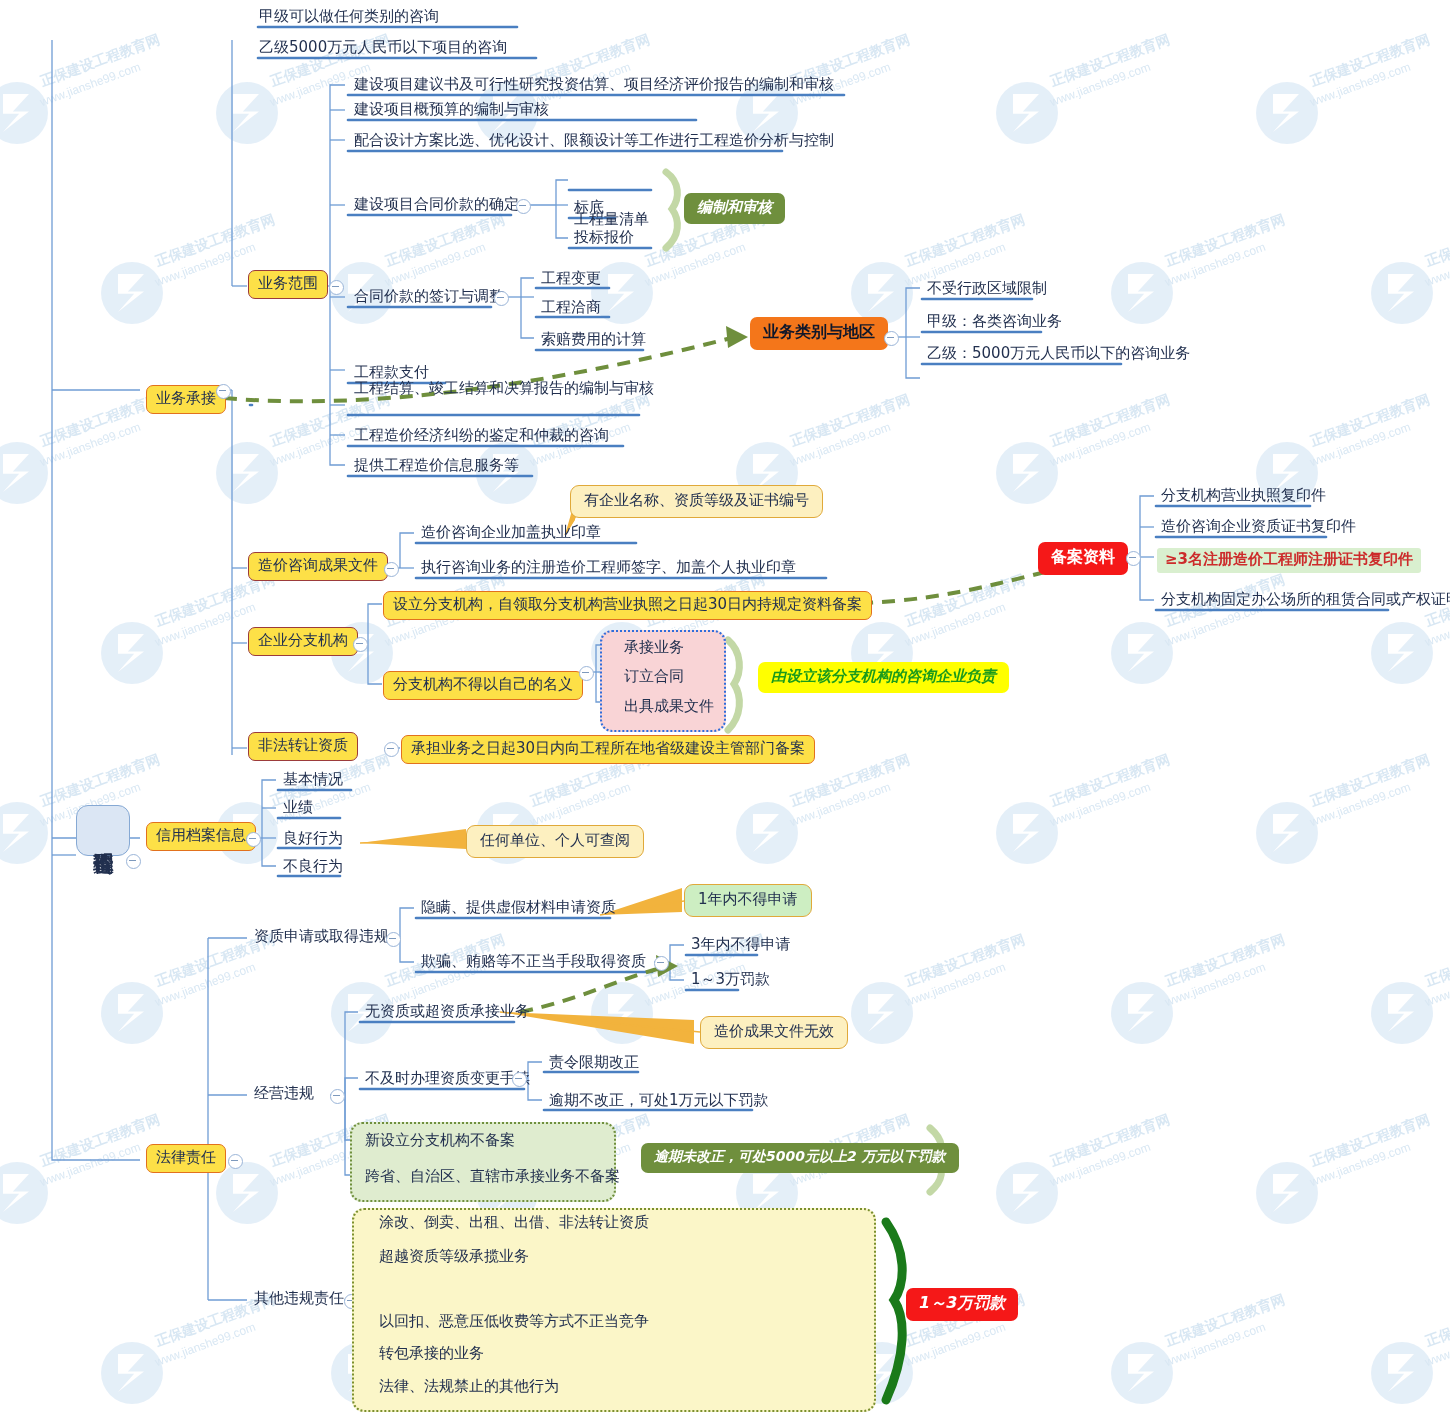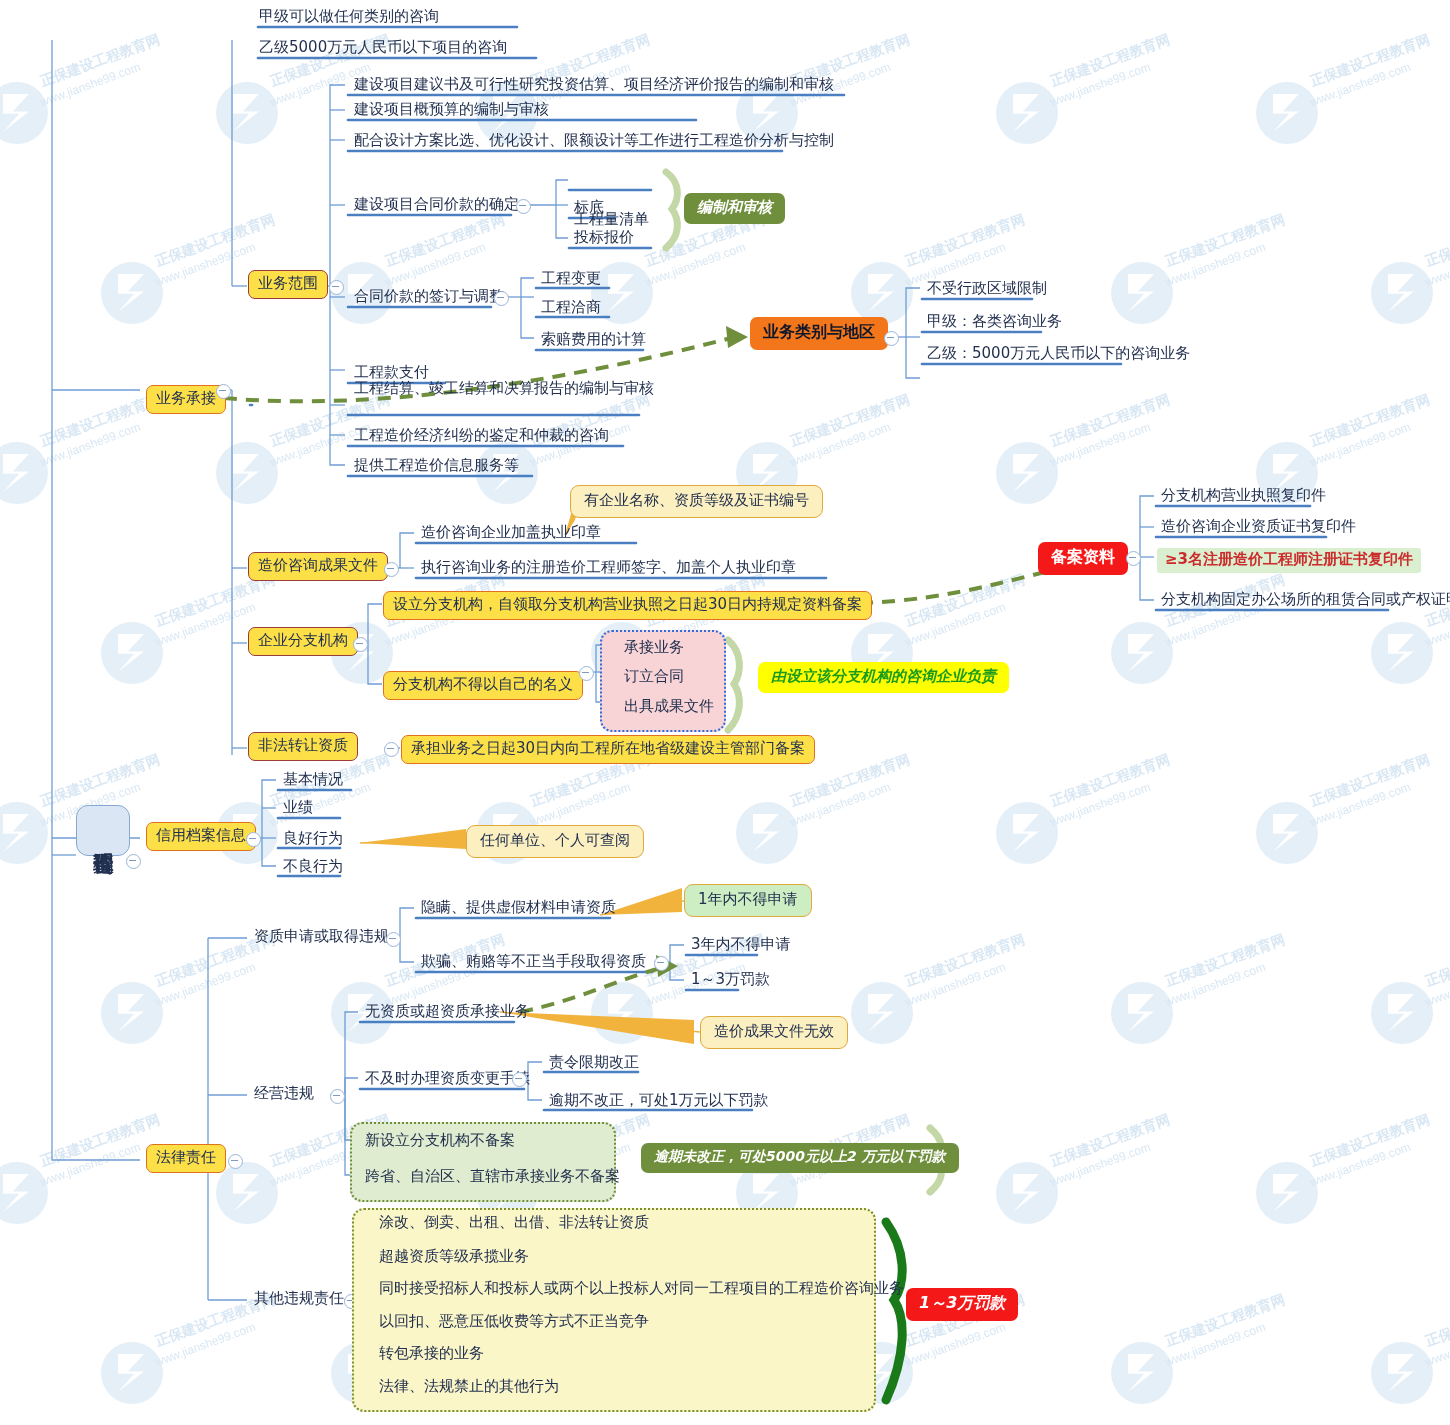--- a/index.html
+++ b/index.html
@@ -684,22 +684,20 @@
 
   <div class="node leaf" style="left:250px;top:1288px;">
     <span>其他违规责任</span></div>
   <div class="toggle" style="left:344px;top:1294px;"></div>
 
   <div class="region reg-yellow" style="left:352px;top:1208px;width:520px;height:200px;"></div>
   <div class="node leaf" style="left:375px;top:1212px;">
     <span>涂改、倒卖、出租、出借、非法转让资质</span></div>
   <div class="node leaf" style="left:375px;top:1246px;">
     <span>超越资质等级承揽业务</span></div>
-  <div class="node leaf" style="left:375px;top:1278px;">
-    <span>同时接受招标人和投标人或两个以上投标人对同一工程项目的工程造价咨询业务</span></div>
   <div class="node leaf" style="left:375px;top:1311px;">
     <span>以回扣、恶意压低收费等方式不正当竞争</span></div>
   <div class="node leaf" style="left:375px;top:1343px;">
     <span>转包承接的业务</span></div>
   <div class="node leaf" style="left:375px;top:1376px;">
     <span>法律、法规禁止的其他行为</span></div>
   <div class="tagbox tag-red-it" style="left:906px;top:1288px;">
     <span>1～3万罚款</span></div>
 
 </div>

